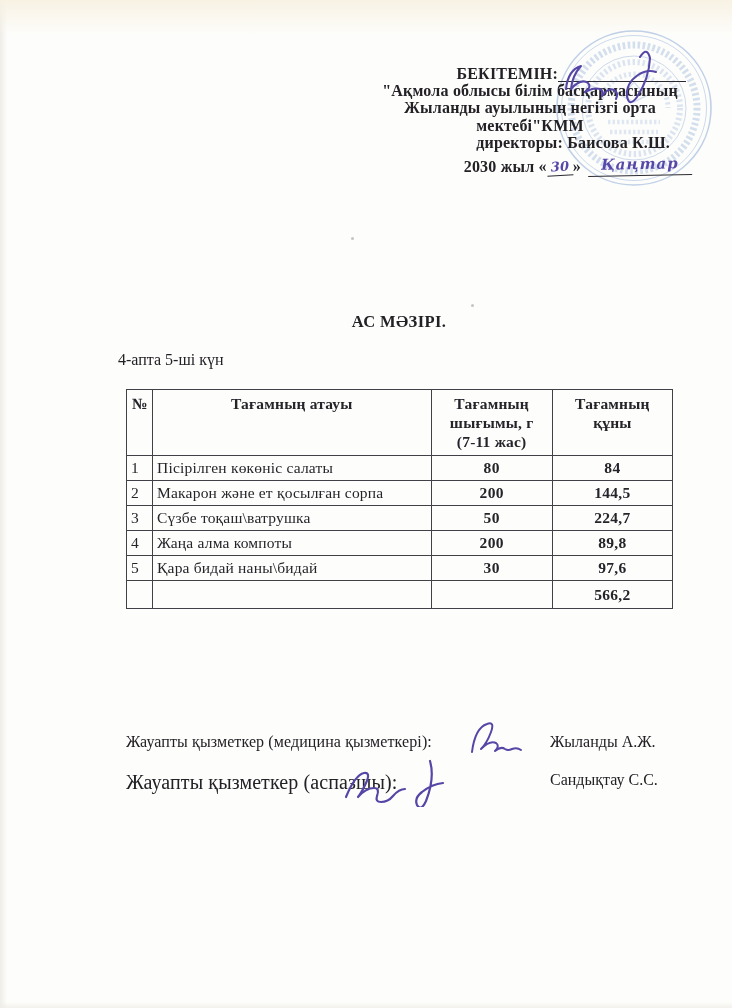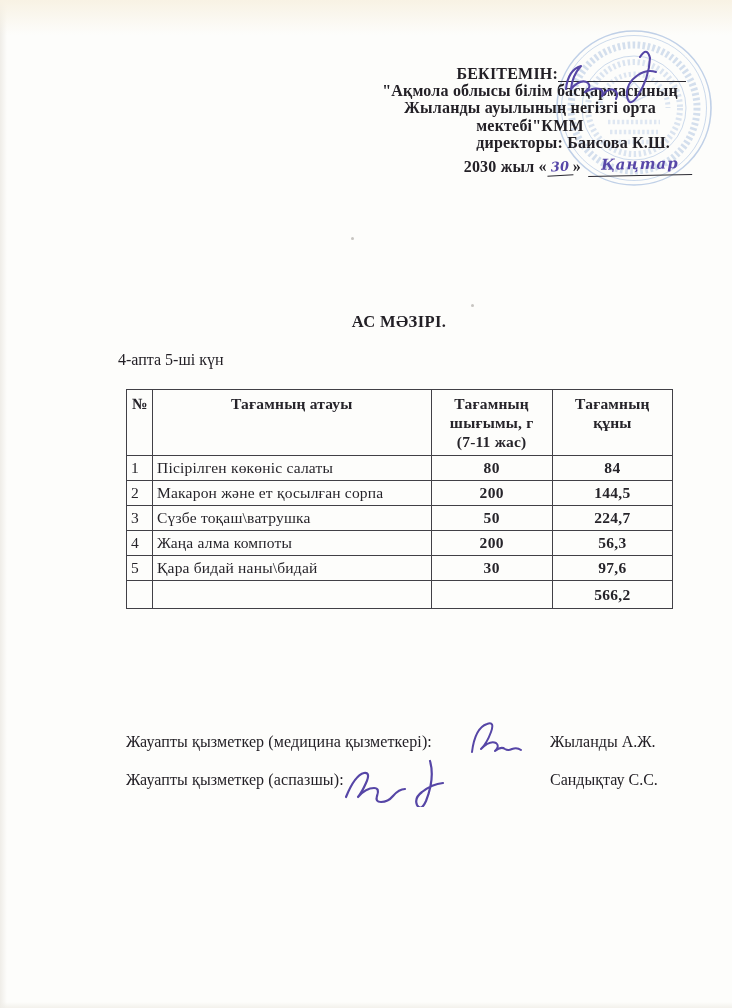--- a/index.html
+++ b/index.html
@@ -43,21 +43,21 @@
   .col-no{width:26px;}.col-name{width:278px;}.col-amount{width:121px;}.col-cost{width:120px;}
   tr.hdr{height:66px;}
   tr.data-row{height:25px;}
   tr.total-row{height:28px;}
   td.c-no{text-align:left;padding-left:7px;}
   td.c-name{text-align:left;padding-left:8px;letter-spacing:.2px;}
   td.c-num{text-align:center;font-weight:bold;letter-spacing:.3px;}
   
   .resp-label1{position:absolute;left:126px;top:733px;font-size:16px;letter-spacing:.1px;}
   .resp-name1{position:absolute;left:550px;top:733px;font-size:16px;}
-  .resp-label2{position:absolute;left:126px;top:771px;font-size:16px;letter-spacing:.1px;}
+  .resp-label2{position:absolute;left:126px;top:771px;font-size:20px;letter-spacing:.1px;}
   .resp-name2{position:absolute;left:550px;top:771px;font-size:16px;}
   .sig-svg{position:absolute;}
   .speck{position:absolute;width:3px;height:3px;border-radius:50%;background:#9a9892;opacity:.55;}
 </style>
 </head>
 <body>
 
 <div class="page">
 
   <svg class="stamp" viewBox="0 0 164 164">
@@ -141,21 +141,21 @@
     <tr class="data-row">
       <td class="c-no">3</td>
       <td class="c-name">Сүзбе тоқаш\ватрушка</td>
       <td class="c-num">50</td>
       <td class="c-num">224,7</td>
     </tr>
     <tr class="data-row">
       <td class="c-no">4</td>
       <td class="c-name">Жаңа алма компоты</td>
       <td class="c-num">200</td>
-      <td class="c-num">56,3</td>
+      <td class="c-num">89,8</td>
     </tr>
     <tr class="data-row">
       <td class="c-no">5</td>
       <td class="c-name">Қара бидай наны\бидай</td>
       <td class="c-num">30</td>
       <td class="c-num">97,6</td>
     </tr>
     <tr class="total-row">
       <td class="c-no"></td>
       <td class="c-name"></td>

